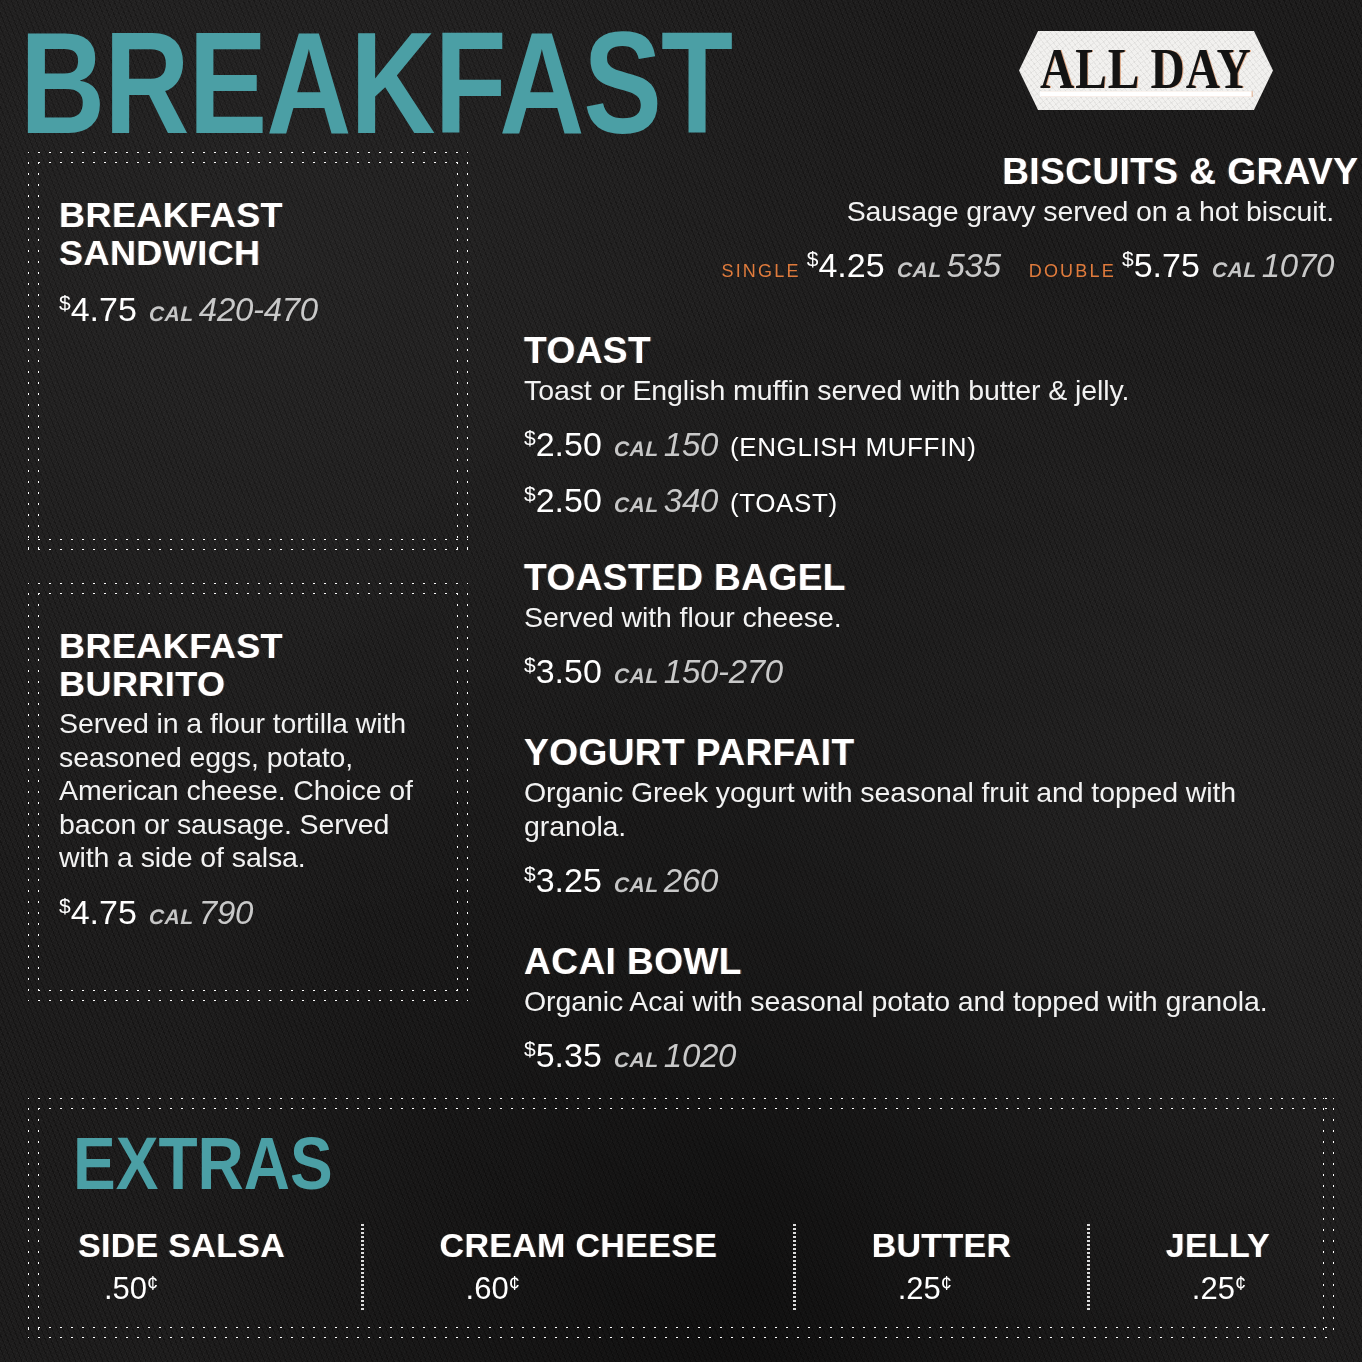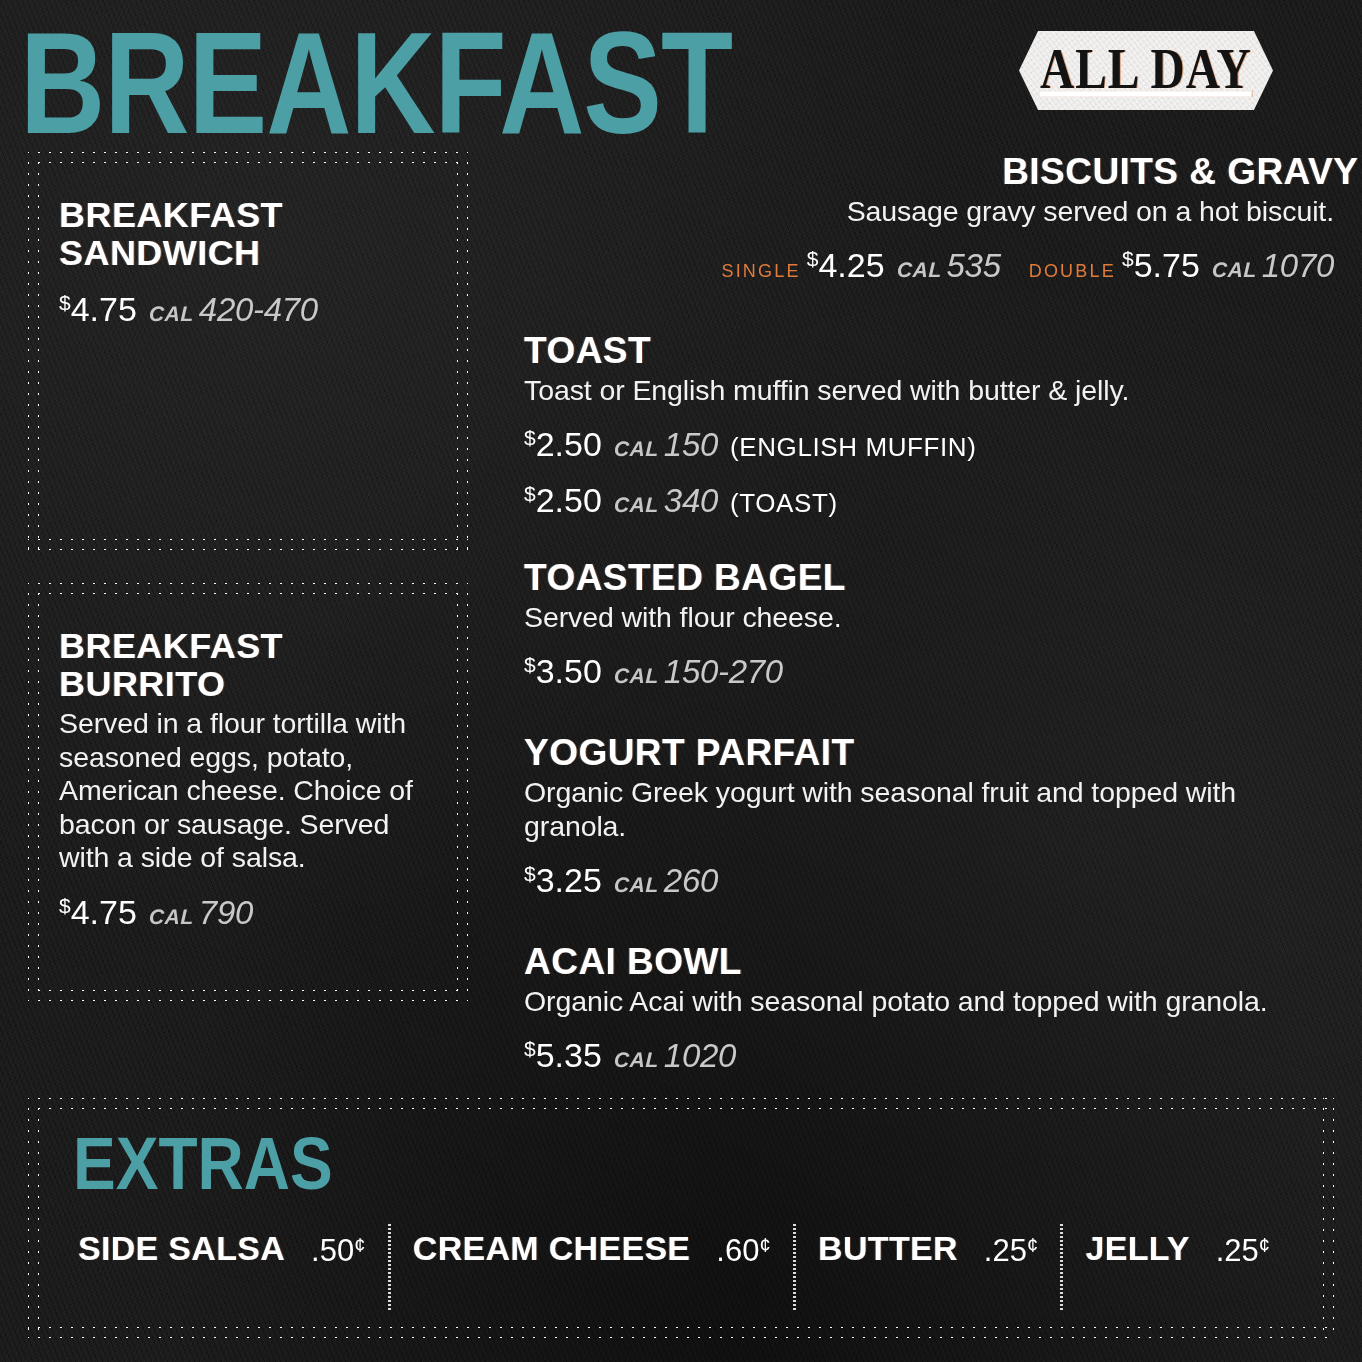--- a/index.html
+++ b/index.html
@@ -236,22 +236,22 @@
     left: 20px;
     right: 20px;
     top: 124px;
     height: 100px;
     display: flex;
     align-items: flex-start;
   }
   .extra-item {
     position: relative;
     display: flex;
-    flex-direction: row;
-    align-items: center;
+    flex-direction: column;
+    align-items: flex-start;
     justify-content: flex-start;
     padding-top: 4px;
   }
   .extra-name {
     font-size: 34px;
     line-height: 38px;
     font-weight: bold;
     letter-spacing: 0.3px;
     color: #ffffff;
     white-space: nowrap;

